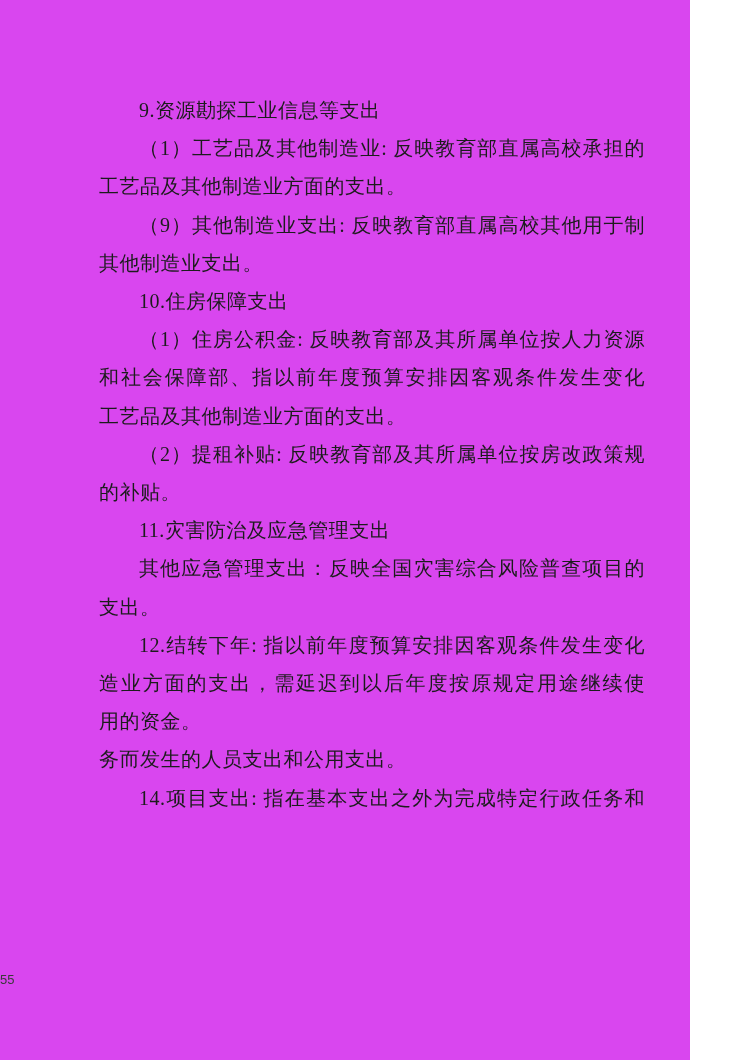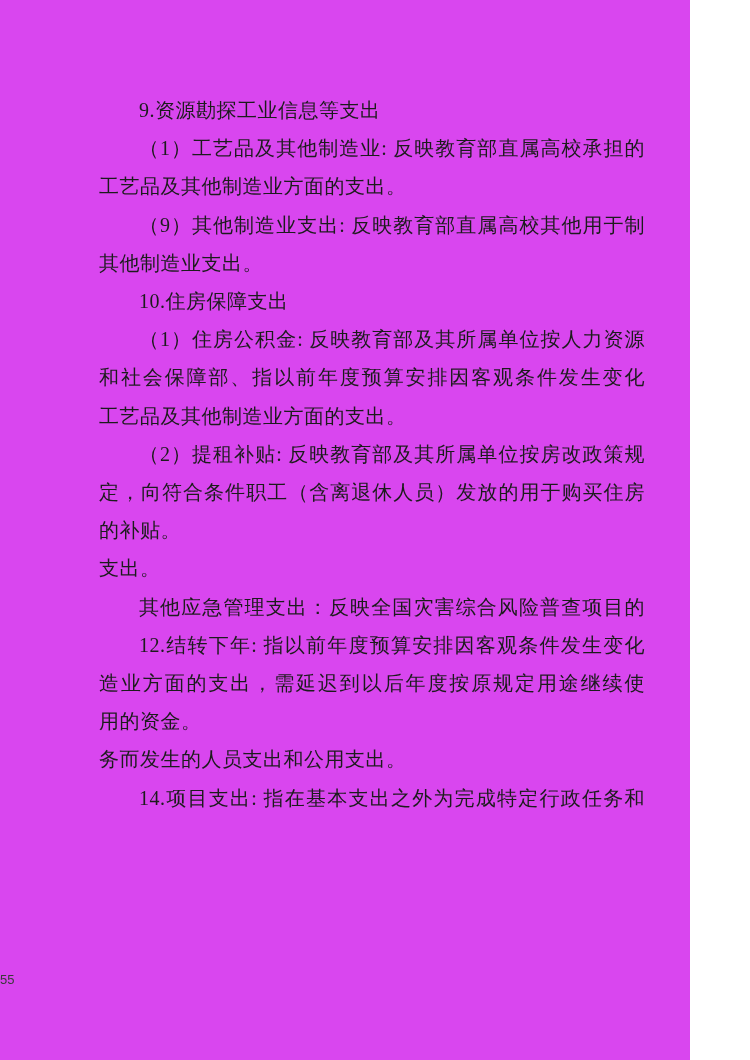--- a/index.html
+++ b/index.html
@@ -56,24 +56,24 @@
     <div class="line ind">9.资源勘探工业信息等支出</div>
     <div class="line ind fill">（1）工艺品及其他制造业: 反映教育部直属高校承担的</div>
     <div class="line">工艺品及其他制造业方面的支出。</div>
     <div class="line ind fill">（9）其他制造业支出: 反映教育部直属高校其他用于制</div>
     <div class="line">其他制造业支出。</div>
     <div class="line ind">10.住房保障支出</div>
     <div class="line ind fill">（1）住房公积金: 反映教育部及其所属单位按人力资源</div>
     <div class="line fill">和社会保障部、指以前年度预算安排因客观条件发生变化</div>
     <div class="line">工艺品及其他制造业方面的支出。</div>
     <div class="line ind fill">（2）提租补贴: 反映教育部及其所属单位按房改政策规</div>
-    <div class="line fill">定，向符合条件职工（含离退休人员）发放的用于购买住房</div>
     <div class="line">的补贴。</div>
+    <div class="line ind">11.灾害防治及应急管理支出</div>
+    <div class="line ind fill">其他应急管理支出：反映全国灾害综合风险普查项目的</div>
     <div class="line">支出。</div>
-    <div class="line ind fill">其他应急管理支出：反映全国灾害综合风险普查项目的</div>
     <div class="line ind fill">12.结转下年: 指以前年度预算安排因客观条件发生变化</div>
     <div class="line fill">造业方面的支出，需延迟到以后年度按原规定用途继续使</div>
     <div class="line">用的资金。</div>
     <div class="line">务而发生的人员支出和公用支出。</div>
     <div class="line ind fill">14.项目支出: 指在基本支出之外为完成特定行政任务和</div>
   </div>
   <div class="pagenum">55</div>
 </div>
 
 </body></html>

